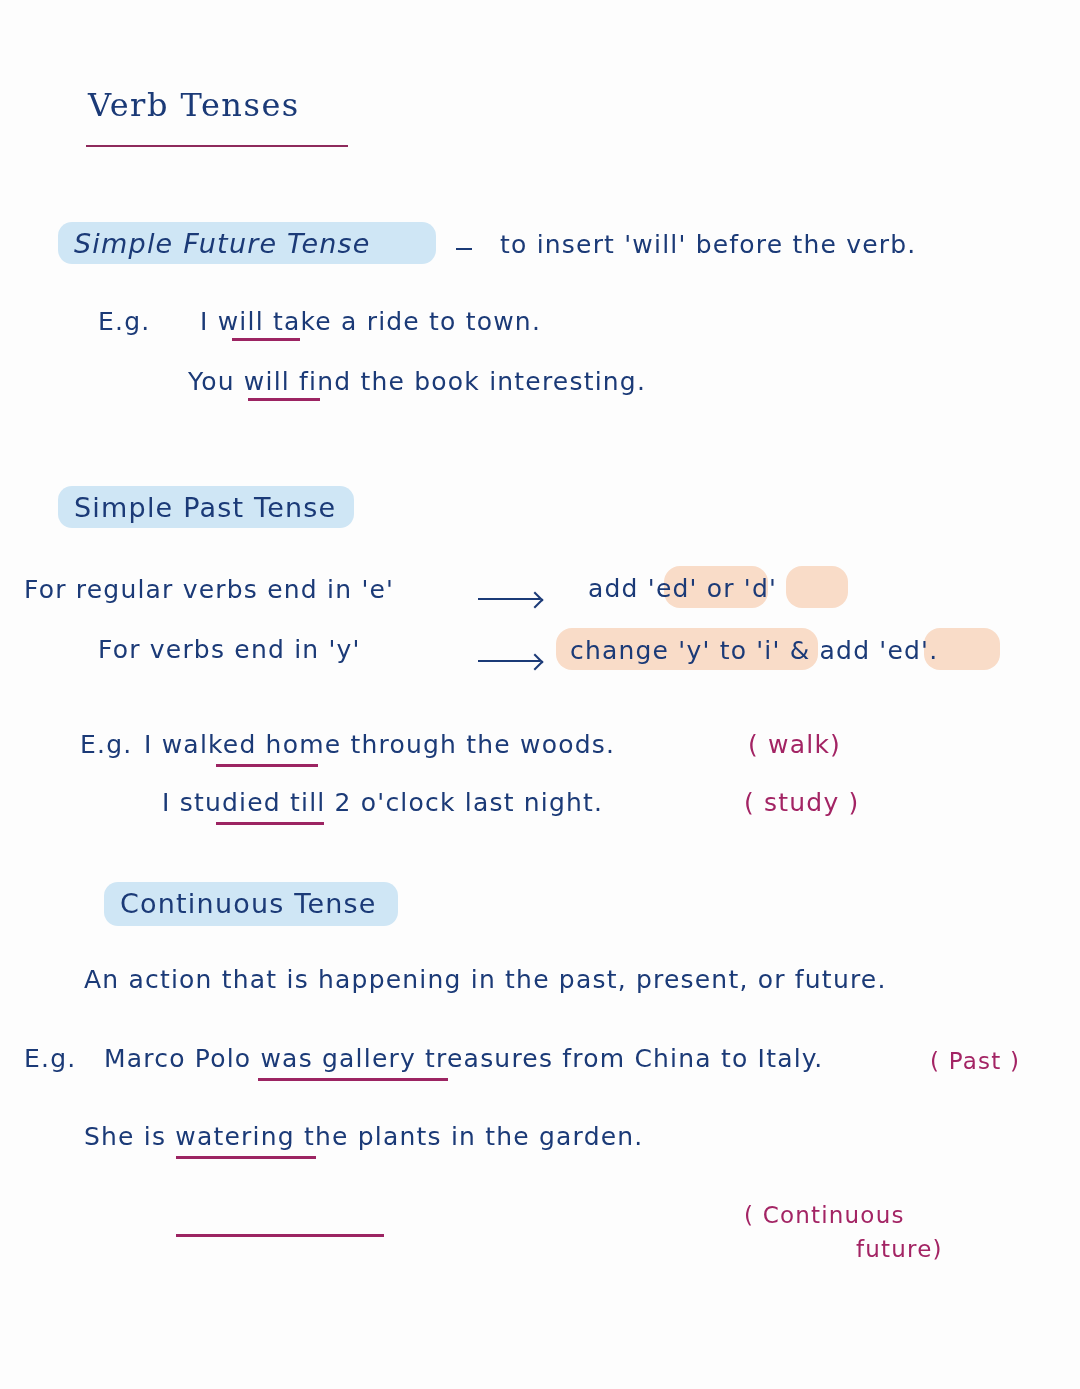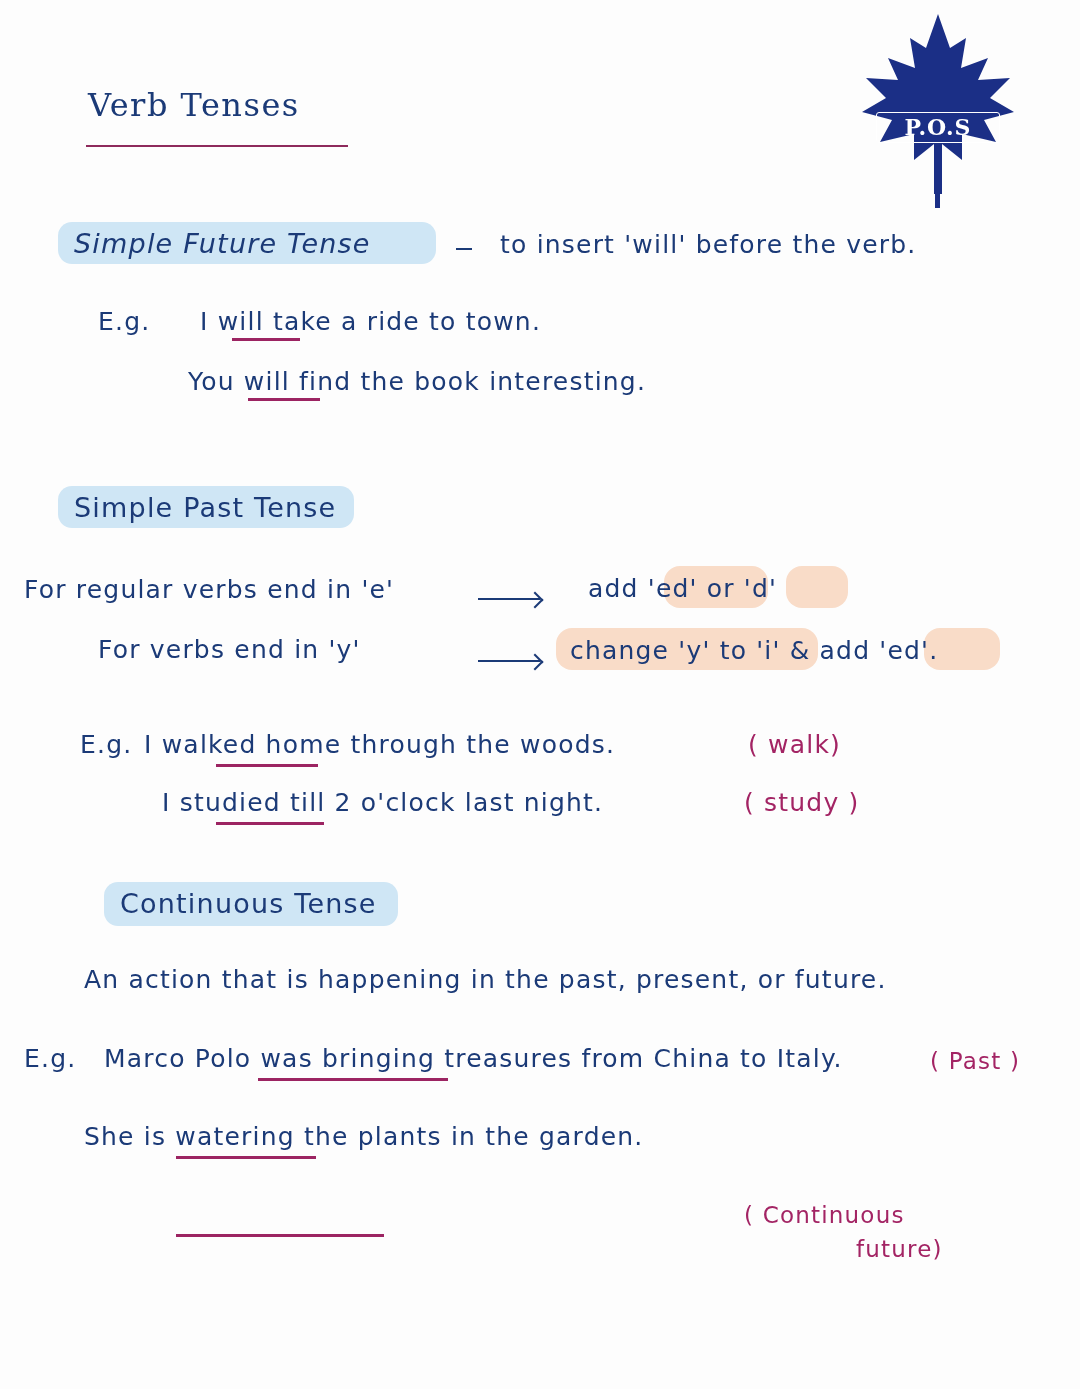--- a/index.html
+++ b/index.html
@@ -122,30 +122,20 @@
     height: 2px;
     width: 16px;
     background: #1b3a77;
   }
 </style>
 </head>
 <body>
 
 <div class="page">
 
-  <div class="logo">
-    <svg width="160" height="200" viewBox="0 0 160 200">
-      <path d="M80 6 L92 40 L108 30 L103 60 L130 50 L120 72 L152 70 L132 90 L156 104
-               L126 112 L138 134 L104 126 L104 152 L84 136 L84 186 L76 186 L76 136
-               L56 152 L56 126 L22 134 L34 112 L4 104 L28 90 L8 70 L40 72 L30 50
-               L57 60 L52 30 L68 40 Z" fill="#1b2f86"></path>
-      <rect x="77" y="160" width="5" height="40" fill="#1b2f86"></rect>
-    </svg>
-    <div class="logo-text">P.O.S</div>
-  </div>
 
   <div class="title">Verb Tenses</div>
   <div class="title-rule"></div>
 
   <div class="hl-blue" style="left:58px; top:222px; width:378px; height:42px;"></div>
   <div class="hw sz28 above" style="left:74px; top:228px;font-style:italic;">Simple  Future  Tense</div>
   <div class="dash" style="left:456px; top:248px;"></div>
   <div class="hw sz26" style="left:500px; top:230px;">to insert 'will' before the verb.</div>
 
   <div class="hw sz26" style="left:98px; top:307px;">E.g.</div>
@@ -178,21 +168,21 @@
   <div class="hw sz26" style="left:162px; top:788px;">I  studied  till  2 o'clock  last  night.</div>
   <div class="hw sz26 magenta" style="left:744px; top:788px;">( study )</div>
   <div class="ul" style="left:216px; top:822px; width:108px;"></div>
 
   <div class="hl-blue" style="left:104px; top:882px; width:294px; height:44px;"></div>
   <div class="hw sz28 above" style="left:120px; top:888px;">Continuous  Tense</div>
 
   <div class="hw sz26" style="left:84px; top:965px;">An  action  that  is  happening   in  the  past, present,  or  future.</div>
 
   <div class="hw sz26" style="left:24px; top:1044px;">E.g.</div>
-  <div class="hw sz26" style="left:104px; top:1044px;">Marco Polo was bringing treasures  from  China to Italy.</div>
+  <div class="hw sz26" style="left:104px; top:1044px;">Marco Polo was gallery treasures  from  China to Italy.</div>
   <div class="hw sz24 magenta" style="left:930px; top:1048px;">( Past )</div>
   <div class="ul" style="left:258px; top:1078px; width:190px;"></div>
 
   <div class="hw sz26" style="left:84px; top:1122px;">She  is  watering  the plants  in  the  garden.</div>
   <div class="ul" style="left:176px; top:1156px; width:140px;"></div>
 
   <div class="hw sz24 magenta" style="left:744px; top:1202px;">( Continuous</div>
   <div class="hw sz24 magenta" style="left:856px; top:1236px;">future)</div>
   <div class="ul" style="left:176px; top:1234px; width:208px;"></div>
 

